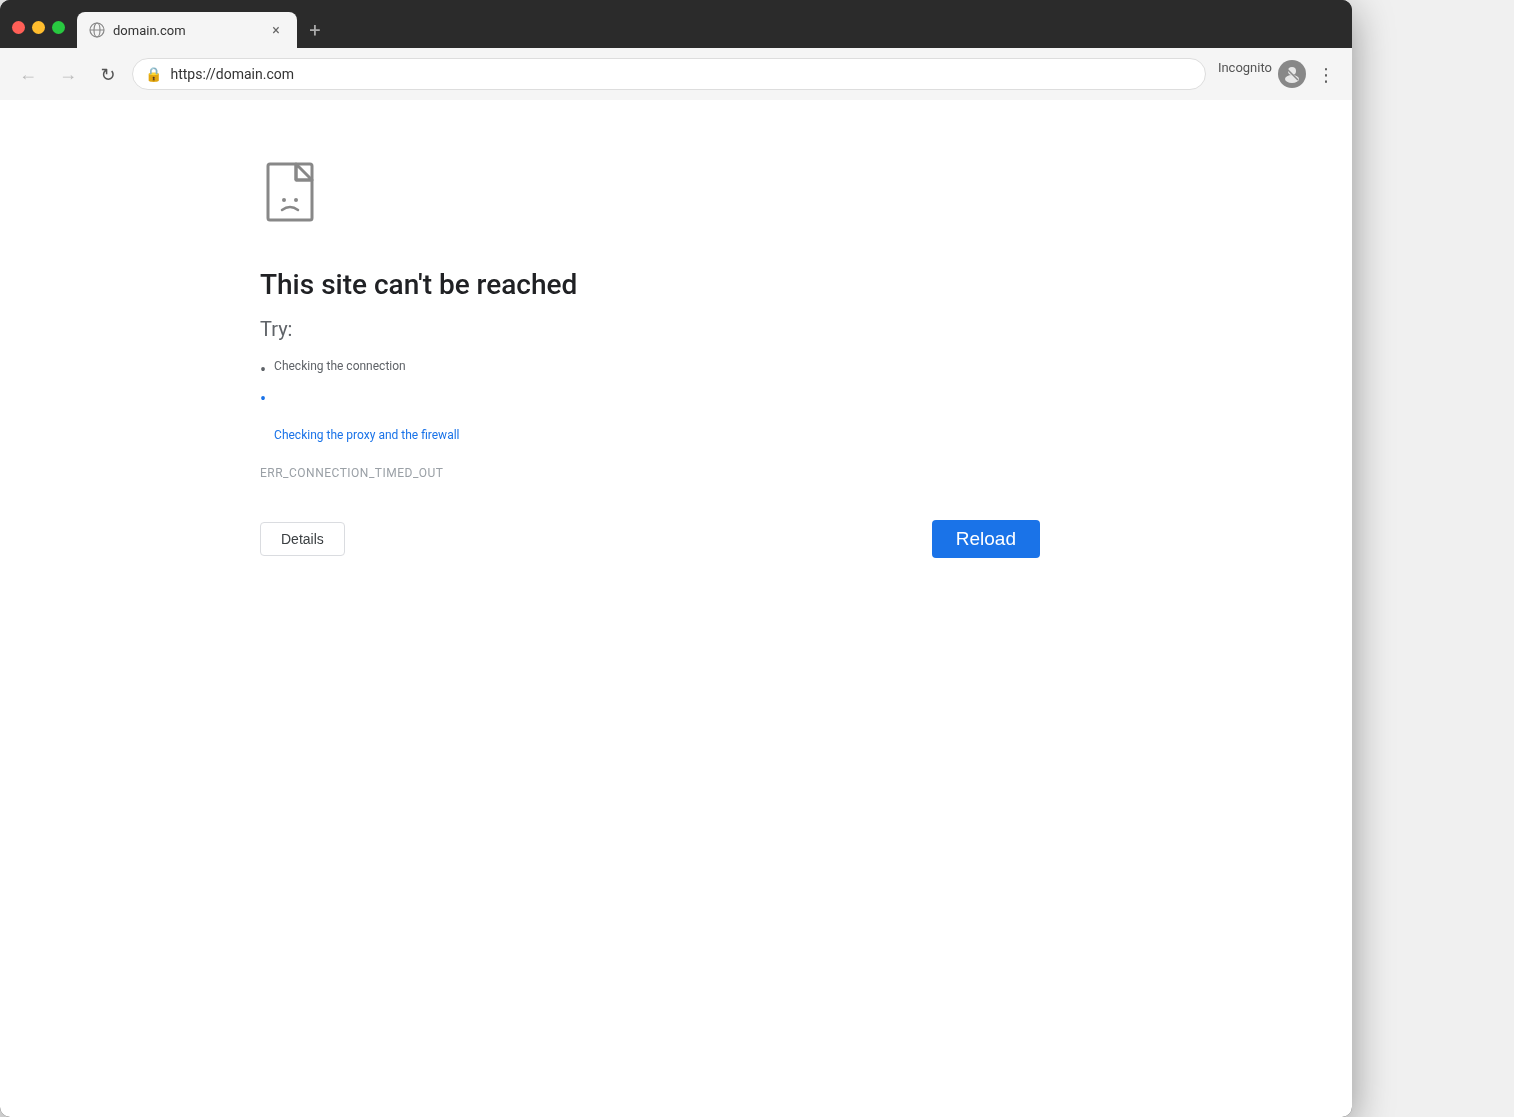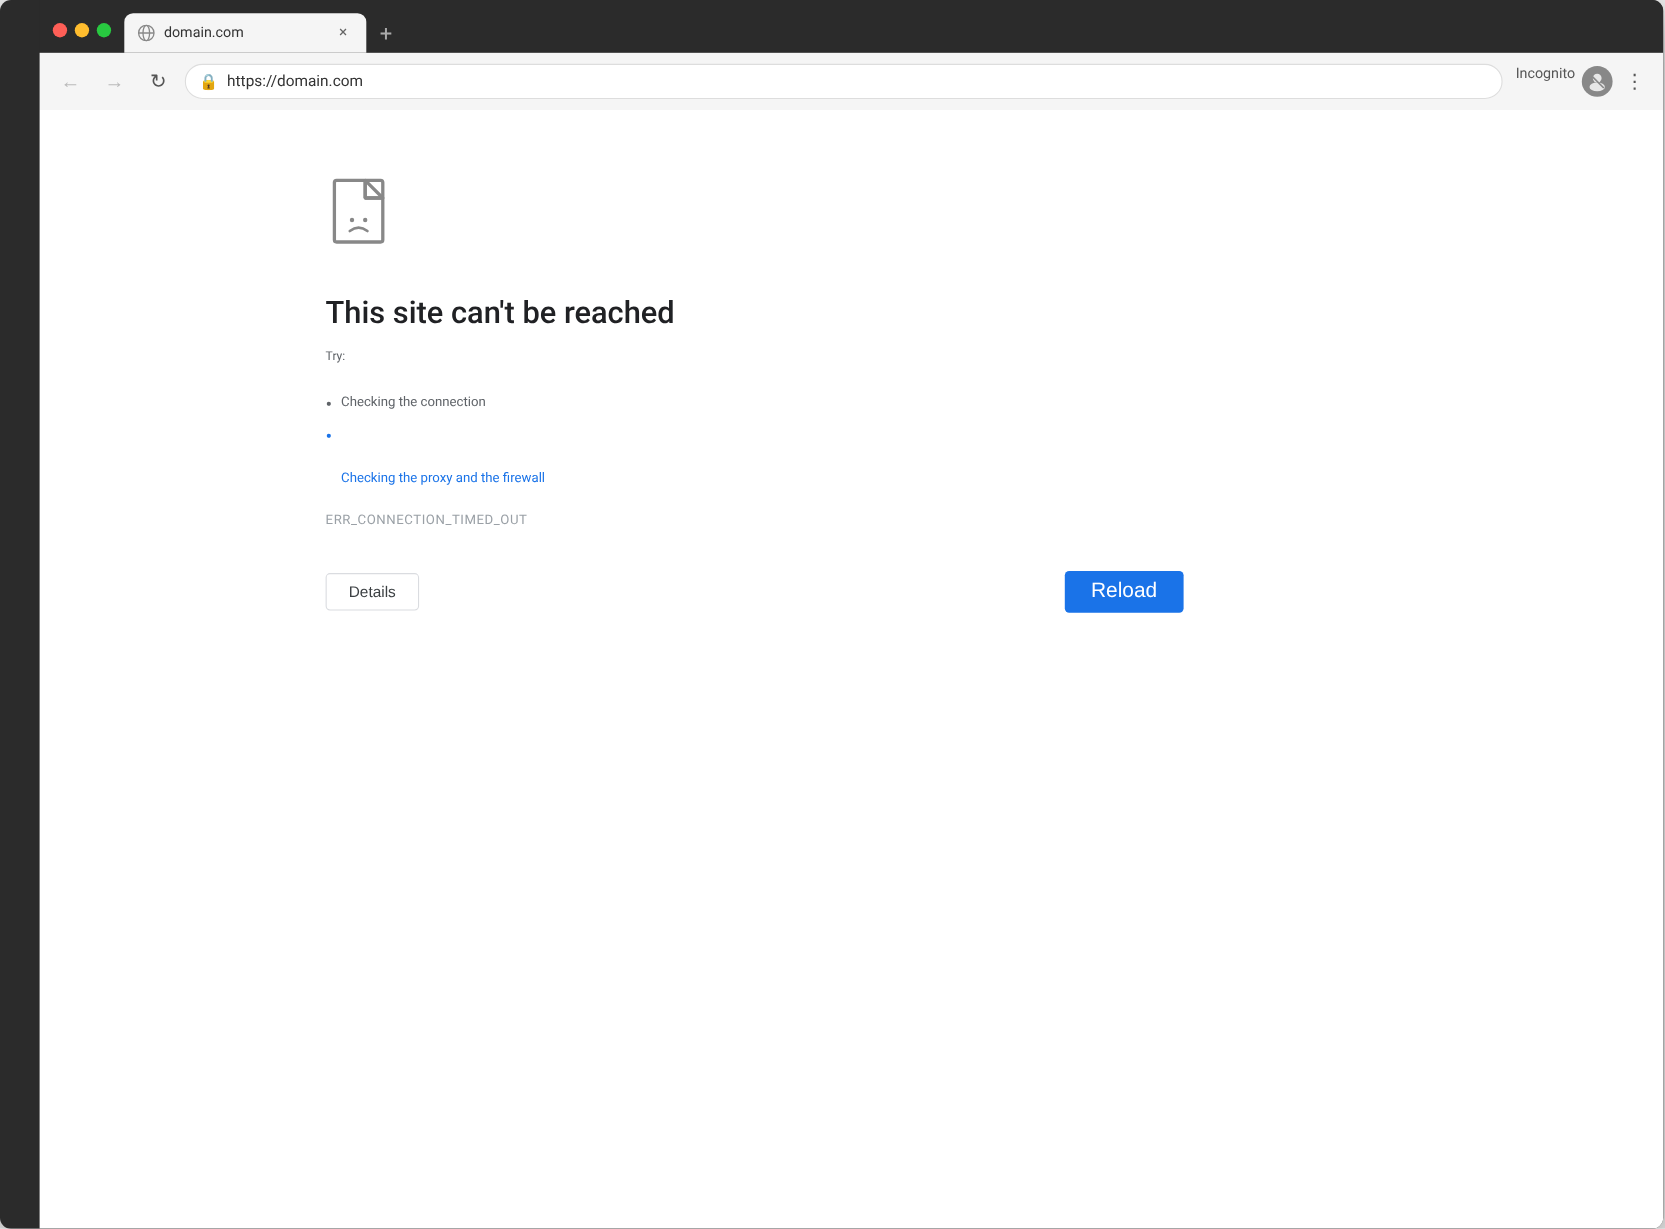--- a/index.html
+++ b/index.html
@@ -7,29 +7,28 @@
     body {
       font-family: -apple-system, BlinkMacSystemFont, 'Segoe UI', Roboto, Arial, sans-serif;
       background: #f0f0f0;
       width: 1514px;
       height: 1117px;
       overflow: hidden;
     }
 
     
     .browser-window {
-      width: 1512px;
+      width: 1352px;
       height: 1117px;
       background: #2b2b2b;
       border-radius: 10px;
       overflow: hidden;
       display: flex;
       flex-direction: column;
       box-shadow: 0 10px 40px rgba(0,0,0,0.4);
-      padding-left: 36px;
     }
 
     
     .title-bar {
       background: #2b2b2b;
       height: 48px;
       display: flex;
       align-items: flex-end;
       padding: 0 12px;
       gap: 0;
@@ -241,23 +240,23 @@
       color: #5f6368;
       margin-bottom: 12px;
     }
 
     .error-description strong {
       font-weight: 600;
       color: #202124;
     }
 
     .error-try {
-      font-size: 11px;
+      font-size: 20px;
       color: #5f6368;
-      margin-bottom: 24px;
+      margin-bottom: 14px;
     }
 
     .error-list {
       list-style: none;
       margin: 0 0 20px 0;
       padding: 0;
     }
 
     .error-list li {
       font-size: 12px;

